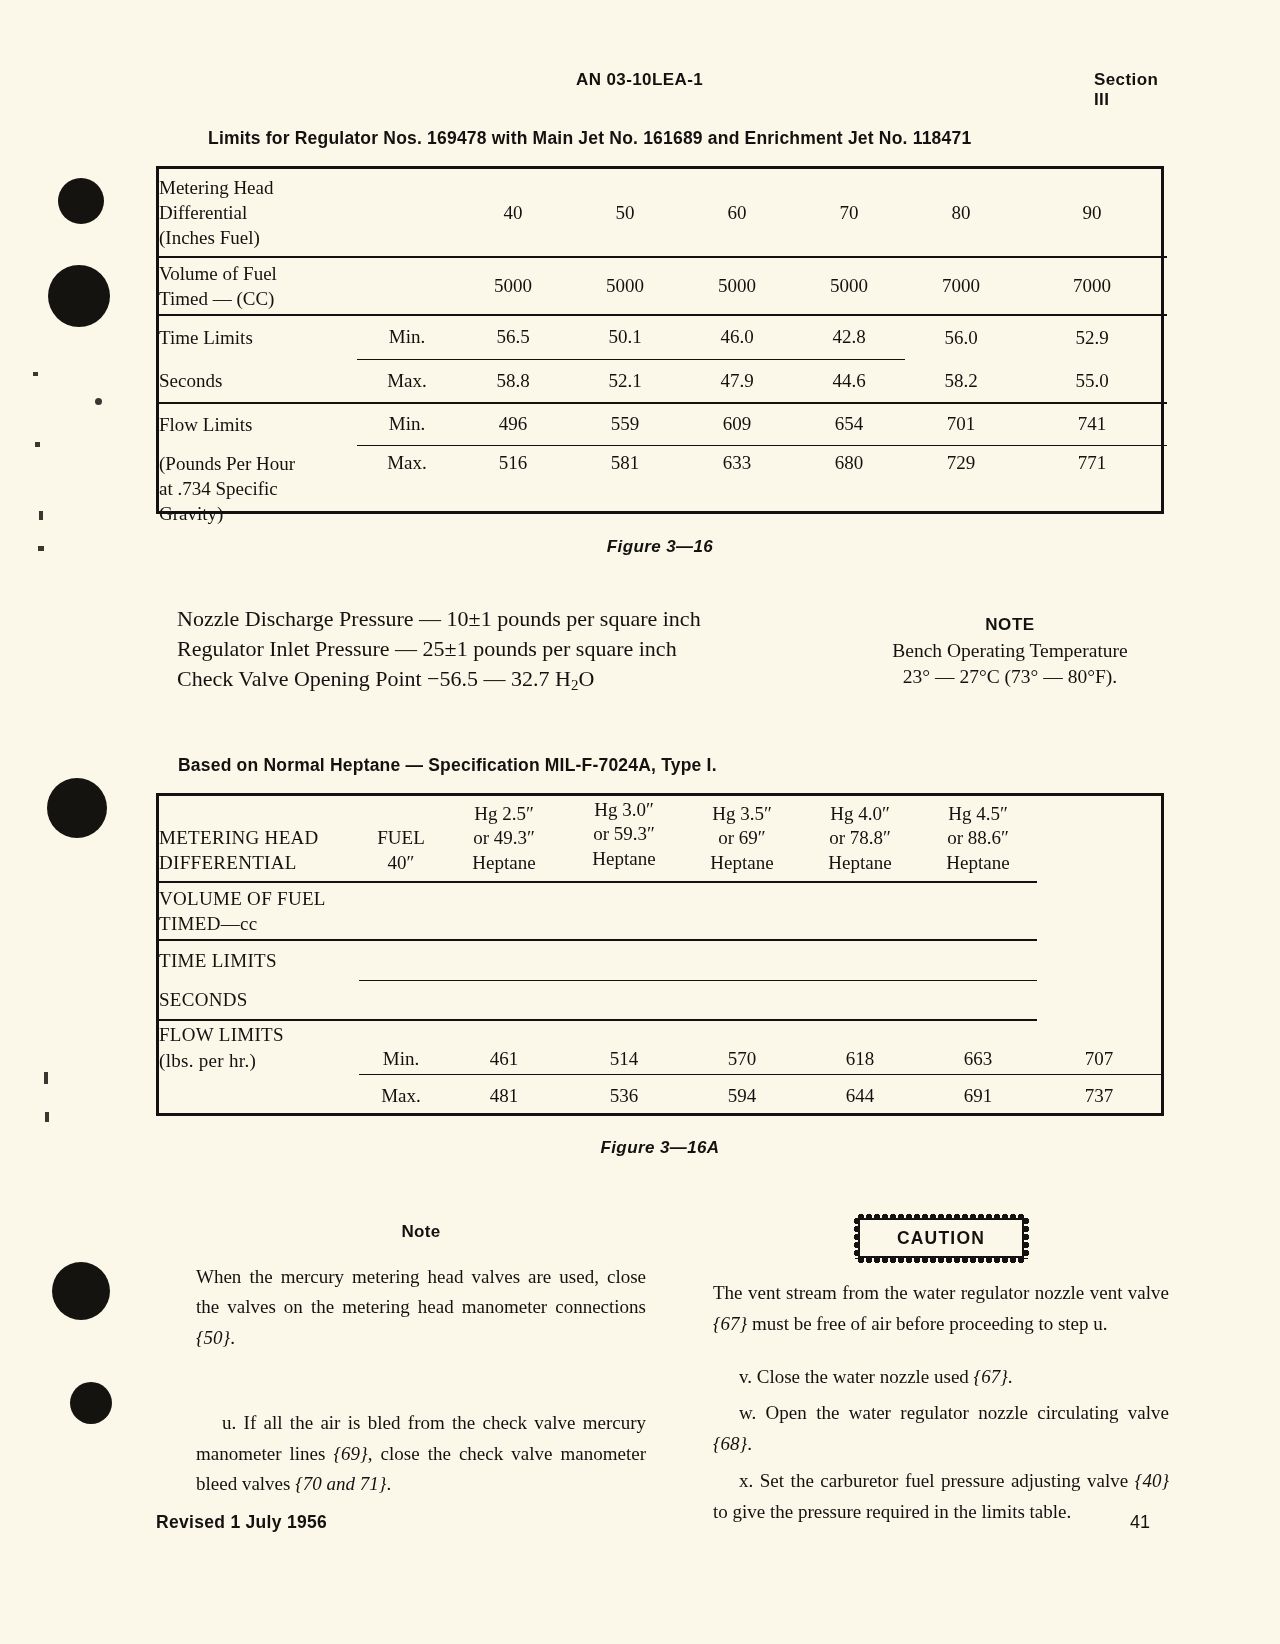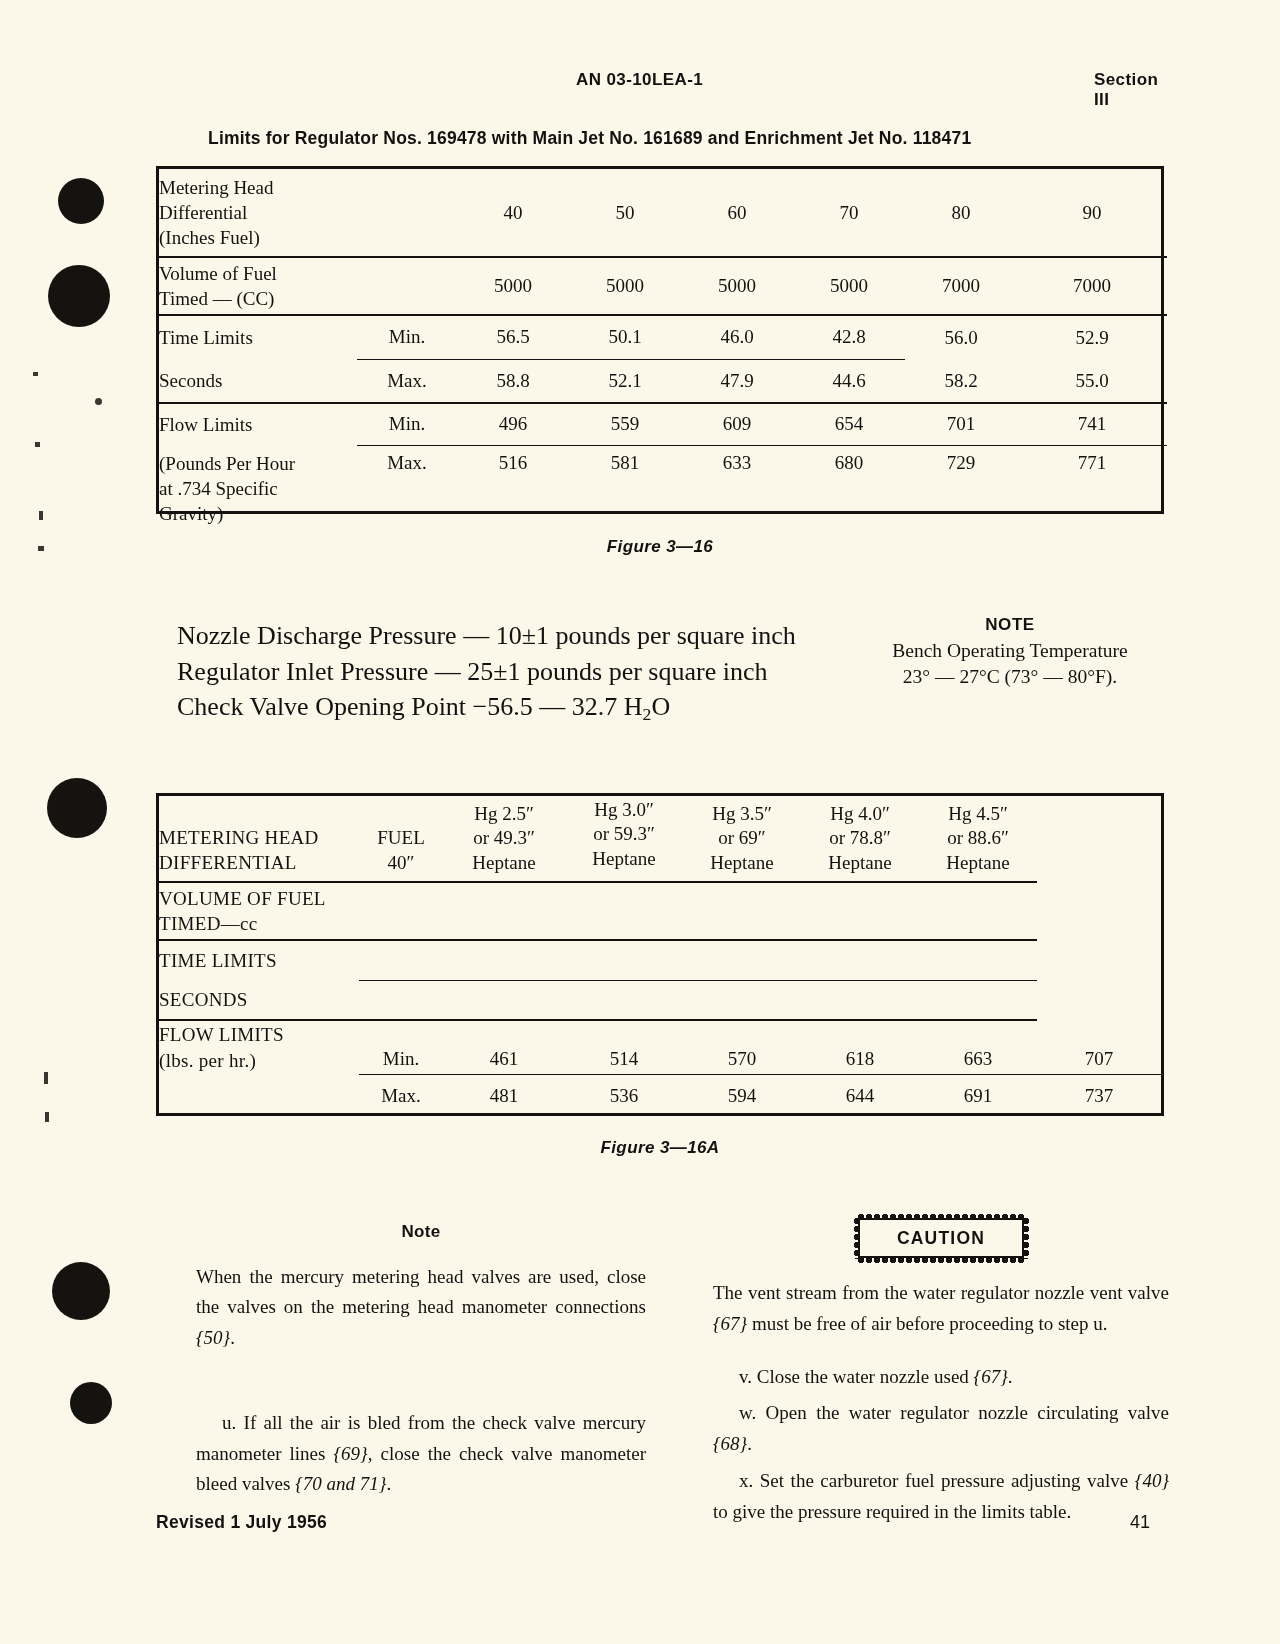--- a/index.html
+++ b/index.html
@@ -124,22 +124,22 @@
     text-align: center;
     width: 220px;
   }
   #figcap-1 { left: 550px; top: 537px; }
   #figcap-2 { left: 550px; top: 1138px; }
 
   
   .spec {
     position: absolute;
     left: 177px;
-    top: 618px;
-    font-size: 26px;
+    top: 604px;
+    font-size: 22px;
     line-height: 1.37;
   }
   .spec div { white-space: nowrap; }
   sub { font-size: 0.68em; vertical-align: -0.28em; }
 
   .note-right {
     position: absolute;
     left: 845px;
     top: 615px;
     width: 330px;
@@ -358,20 +358,21 @@
     <div>Regulator Inlet Pressure — 25±1 pounds per square inch</div>
     <div><span>Check Valve Opening Point −56.5 — 32.7 H</span><sub>2</sub><span>O</span></div>
   </div>
 
   <div class="note-right">
     <div class="nh">NOTE</div>
     <div class="nb">Bench  Operating  Temperature</div>
     <div class="nb">23° — 27°C (73° — 80°F).</div>
   </div>
 
+  <div class="tbl-caption c2b">Based on Normal Heptane — Specification MIL-F-7024A, Type I.</div>
 
   <div class="table-box" id="table-2">
     <table class="tbl">
       <colgroup>
         <col style="width:200px">
         <col style="width:84px">
         <col style="width:122px">
         <col style="width:118px">
         <col style="width:118px">
         <col style="width:118px">

